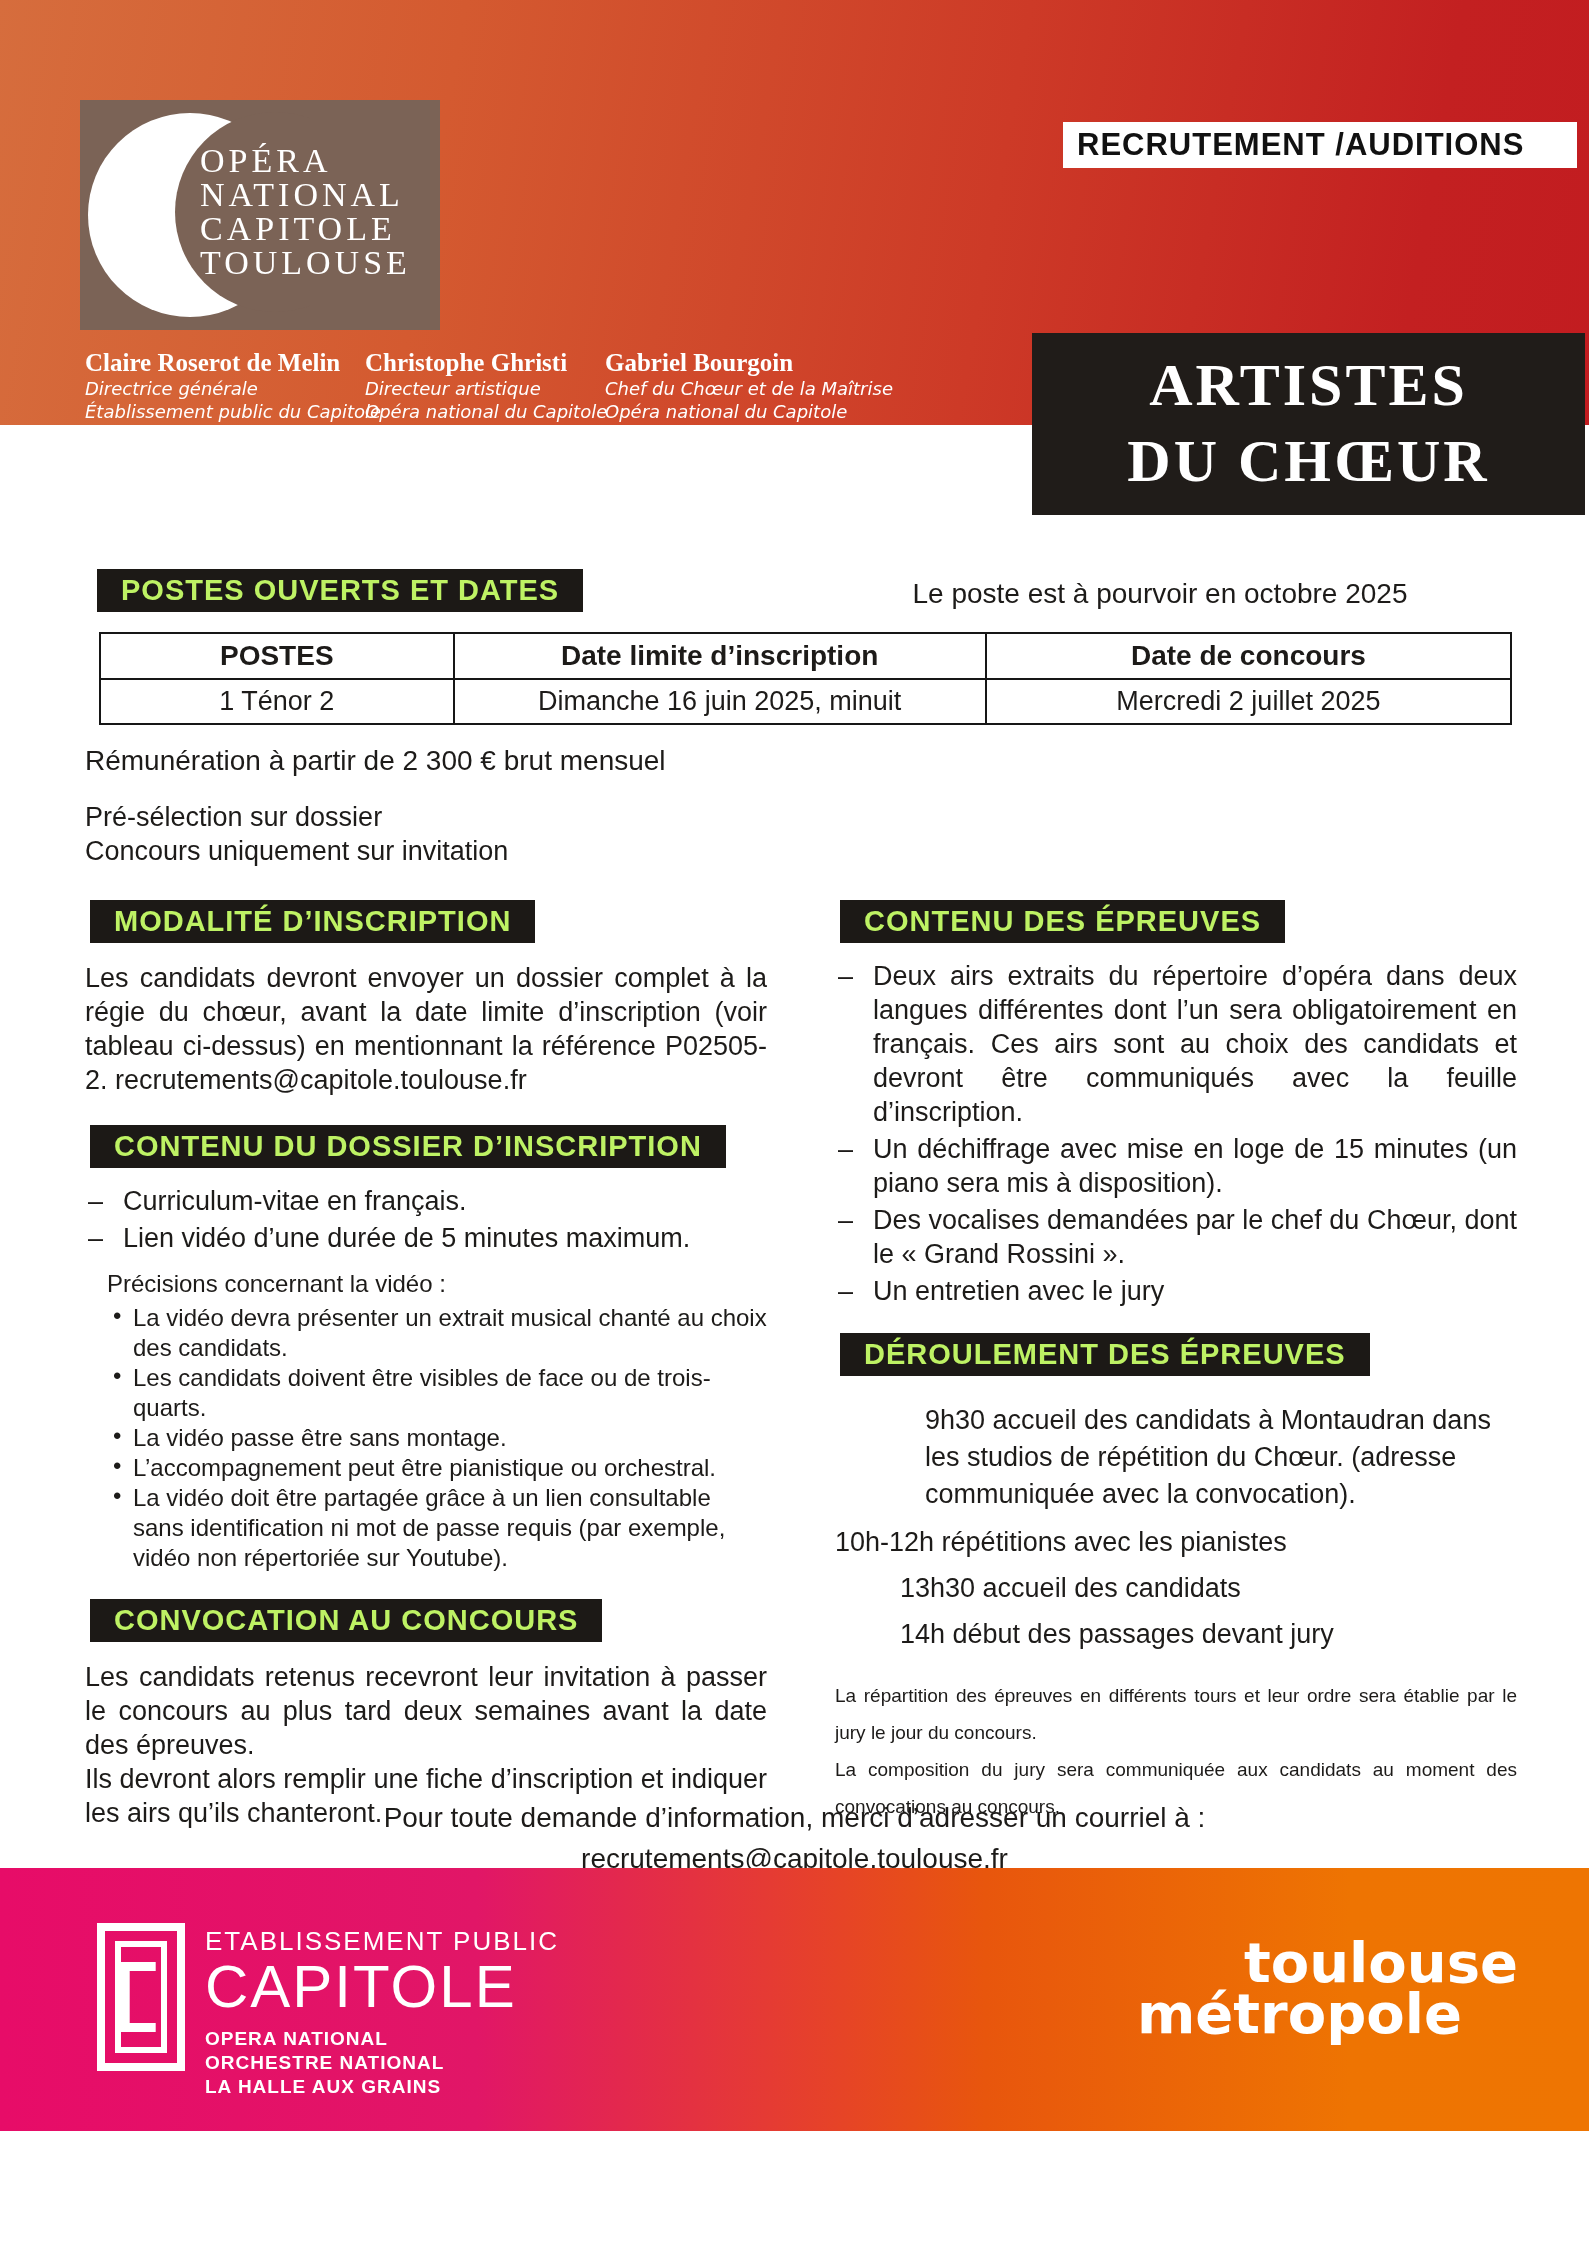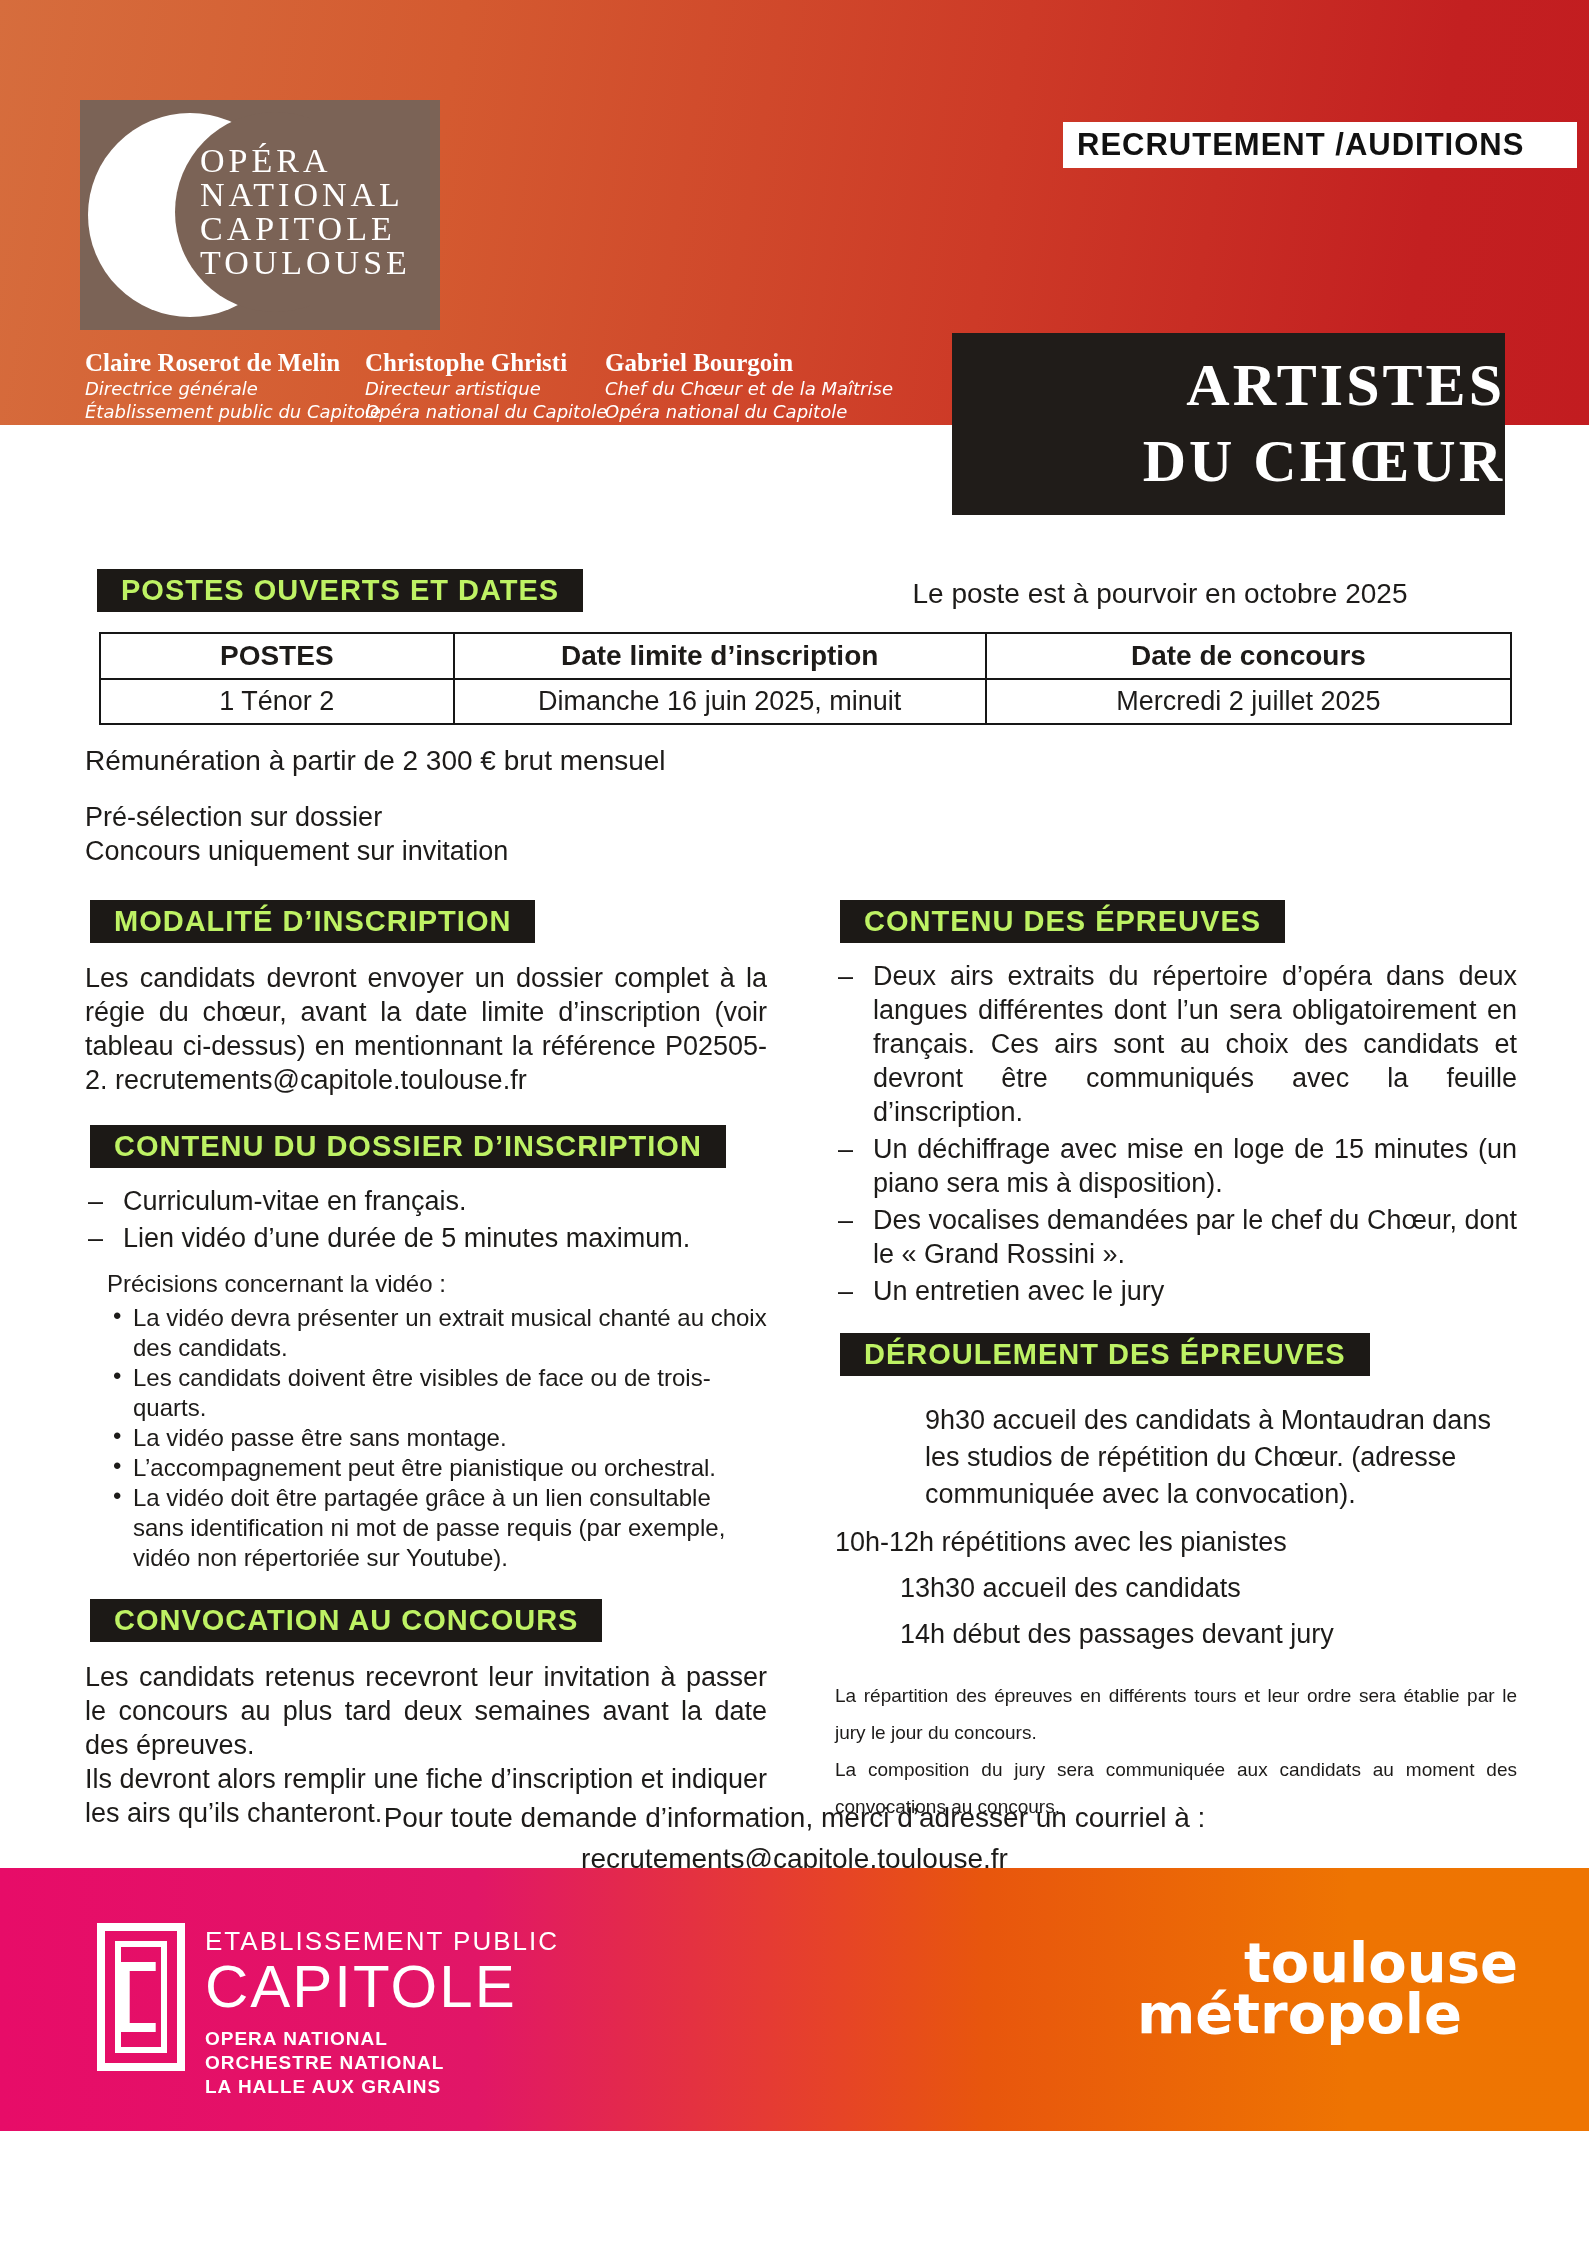--- a/index.html
+++ b/index.html
@@ -13,22 +13,22 @@
   #logo-crescent{position:absolute;left:0;top:0;}
   #logo-text{position:absolute;left:120px;top:44px;color:#ffffff;
     font-family:"Liberation Serif",serif;font-size:34px;line-height:34px;letter-spacing:4px;}
   #people-row{position:absolute;left:0;top:348px;width:1000px;color:#ffffff;}
   .person{position:absolute;top:0;}
   #person-0{left:85px;} #person-1{left:365px;} #person-2{left:605px;}
   .person-name{font-family:"Liberation Serif",serif;font-weight:bold;font-size:25px;line-height:29px;}
   .person-role,.person-org{font-family:"DejaVu Sans",sans-serif;font-style:italic;font-size:18px;line-height:23px;}
   #recruit-banner{position:absolute;left:1063px;top:122px;width:514px;height:46px;background:#ffffff;
     color:#111111;font-weight:bold;font-size:31px;line-height:46px;padding-left:14px;box-sizing:border-box;letter-spacing:1px;}
-  #title-box{position:absolute;left:952px;top:333px;width:553px;height:182px;background:#201c19;
-    color:#ffffff;text-align:right;font-family:"Liberation Serif",serif;font-weight:bold;
+  #title-box{position:absolute;left:1032px;top:333px;width:553px;height:182px;background:#201c19;
+    color:#ffffff;text-align:center;font-family:"Liberation Serif",serif;font-weight:bold;
     font-size:60px;line-height:76px;letter-spacing:3px;padding-top:14px;box-sizing:border-box;}
 
   
   .bar{background:#1c1916;color:#bef264;display:inline-block;font-weight:bold;font-size:29px;
        line-height:38px;letter-spacing:1px;padding:2px 24px 3px 24px;}
   #poste-label{position:absolute;left:97px;top:569px;min-width:440px;box-sizing:border-box;}
   #availability{position:absolute;left:880px;top:578px;width:560px;text-align:center;font-size:28px;}
 
   
   #postes-table{position:absolute;left:99px;top:632px;width:1413px;border-collapse:collapse;}

